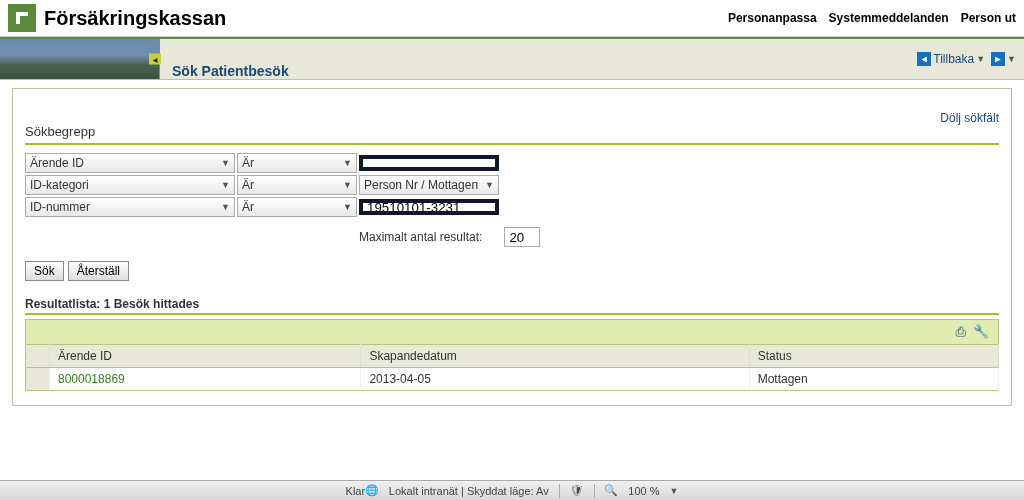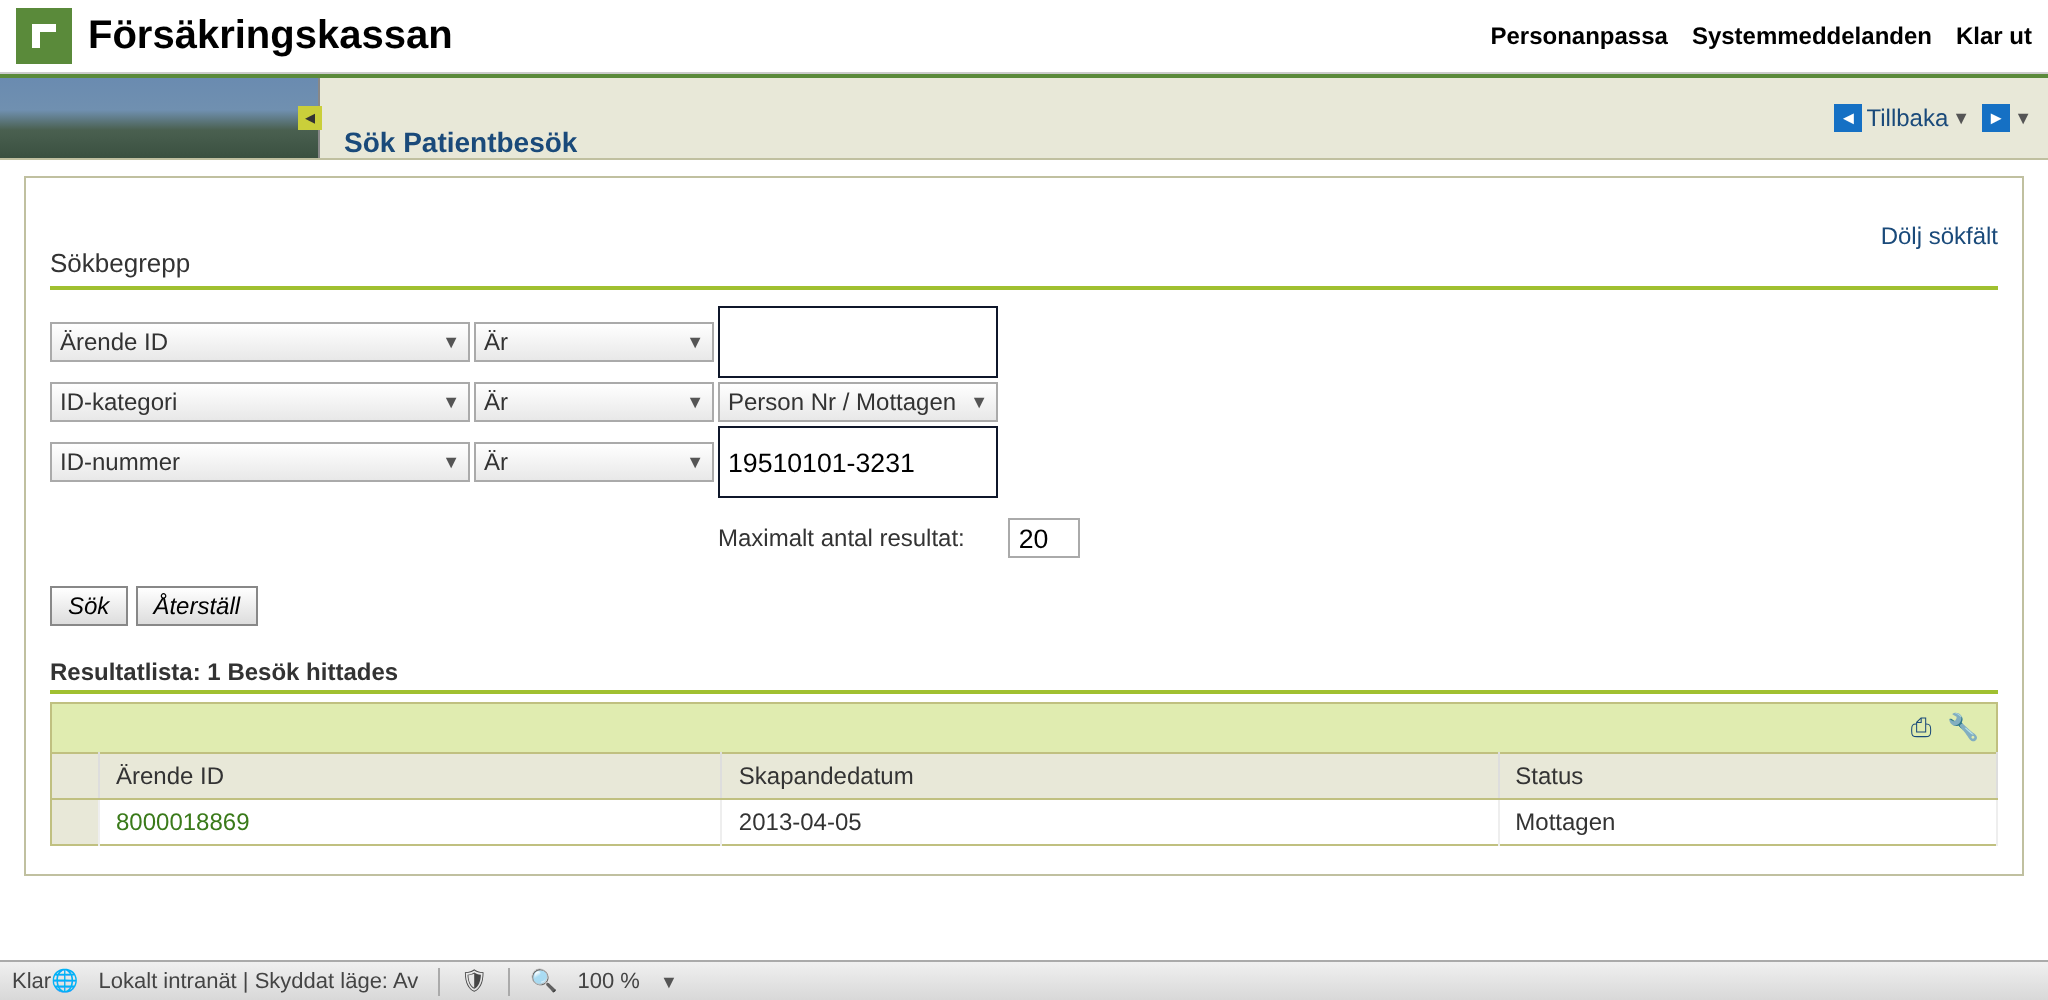--- a/index.html
+++ b/index.html
@@ -33,62 +33,62 @@
 .panel { border: 1px solid #c0c0a0; background: #fff; padding: 8px 12px 14px; }
 .panel-header { display: flex; justify-content: space-between; align-items: center; border-bottom: 2px solid #a0c030; padding-bottom: 4px; margin-bottom: 8px; }
 .panel-title { font-weight: normal; font-size: 13px; margin-top: 27px; }
 .panel-link { color: #1a4a7a; cursor: pointer; }
 
 .search-row { display: flex; align-items: center; margin-bottom: 2px; }
 .combo { border: 1px solid #aaa; background: linear-gradient(#fff, #e8e8e8); height: 20px; display: flex; align-items: center; justify-content: space-between; padding: 0 4px; cursor: pointer; }
 .label-combo { width: 210px; }
 .op-combo { width: 120px; margin-left: 2px; }
 .val-combo { width: 140px; margin-left: 2px; }
-.val-input { width: 140px; height: 36px; border: 1px solid #0f172a; padding: 0 4px; margin-left: 2px; }
+.val-input { width: 140px; height: 16px; border: 4px solid #0f172a; padding: 0 4px; margin-left: 2px; }
 .chev { font-size: 9px; color: #555; }
 
 .max-row { margin: 10px 0 14px 334px; display: flex; align-items: center; gap: 22px; }
 .max-input { width: 36px; height: 20px; border: 1px solid #aaa; padding: 0 4px; }
 
 .btn-row { display: flex; gap: 4px; margin-bottom: 16px; }
-.btn { border: 1px solid #888; background: linear-gradient(#fff, #ddd); padding: 2px 8px; cursor: pointer; font-family: inherit; font-size: 12px; font-style: italic; }
+.btn { border: 1px solid #888; background: linear-gradient(#fff, #ddd); padding: 2px 8px; cursor: pointer; font-family: inherit; font-size: 12px; }
 
 .result-title { font-weight: bold; margin-bottom: 4px; border-bottom: 2px solid #a0c030; padding-bottom: 2px; }
 .toolbar { background: #e0ecb0; display: flex; justify-content: flex-end; gap: 8px; padding: 4px 8px; border: 1px solid #c0c080; border-bottom: none; }
 .toolbar span { cursor: pointer; color: #1a4a7a; font-size: 13px; }
 
 .table { width: 100%; border-collapse: collapse; border: 1px solid #c0c080; }
 .table th { background: #e8e8d8; text-align: left; padding: 4px 8px; font-weight: normal; border-bottom: 1px solid #c0c080; border-right: 1px solid #ddd; }
 .table th.chk { width: 24px; }
 .table td { padding: 4px 8px; border-right: 1px solid #eee; }
 .table td.chk { background: #e8e8d8; }
 .table a { color: #3a7a1a; text-decoration: none; cursor: pointer; }
 
 
-.statusbar { position: absolute; bottom: 0; left: 0; right: 0; height: 20px; background: linear-gradient(#f0f0f0, #d8d8d8); border-top: 1px solid #aaa; display: flex; align-items: center; justify-content: flex-start; padding: 0 6px; font-size: 11px; color: #444; }
+.statusbar { position: absolute; bottom: 0; left: 0; right: 0; height: 20px; background: linear-gradient(#f0f0f0, #d8d8d8); border-top: 1px solid #aaa; display: flex; align-items: center; justify-content: center; padding: 0 6px; font-size: 11px; color: #444; }
 .status-right { display: flex; align-items: center; gap: 10px; }
 .divider { width: 1px; height: 14px; background: #aaa; }
 </style>
 </head>
 <body>
 
 <div class="header">
   <div class="brand">
     <div class="brand-icon">
       <svg width="18" height="18" viewBox="0 0 18 18">
           <rect width="18" height="18" fill="#5a8a3a"></rect>
           <path d="M3 3 L15 3 L15 7 L7 7 L7 15 L3 15 Z" fill="#fff"></path>
         </svg>
     </div>
     <div class="brand-text">Försäkringskassan</div>
   </div>
   <div class="top-links">
     <a>Personanpassa</a>
     <a>Systemmeddelanden</a>
-    <a>Klar ut</a>
+    <a>Person ut</a>
   </div>
 </div>
 
 <div class="titlebar">
   <div class="titlebar-left">
     <div class="landscape"></div>
     <div class="page-title">Sök Patientbesök</div>
   </div>
   <div class="nav-actions">
     <span class="nav-btn">

